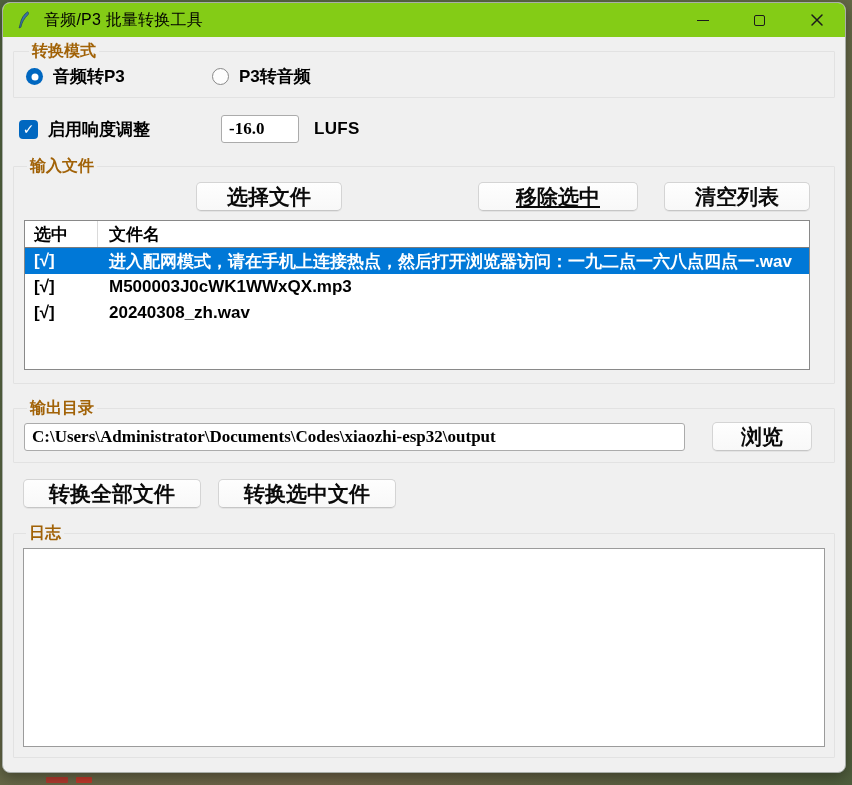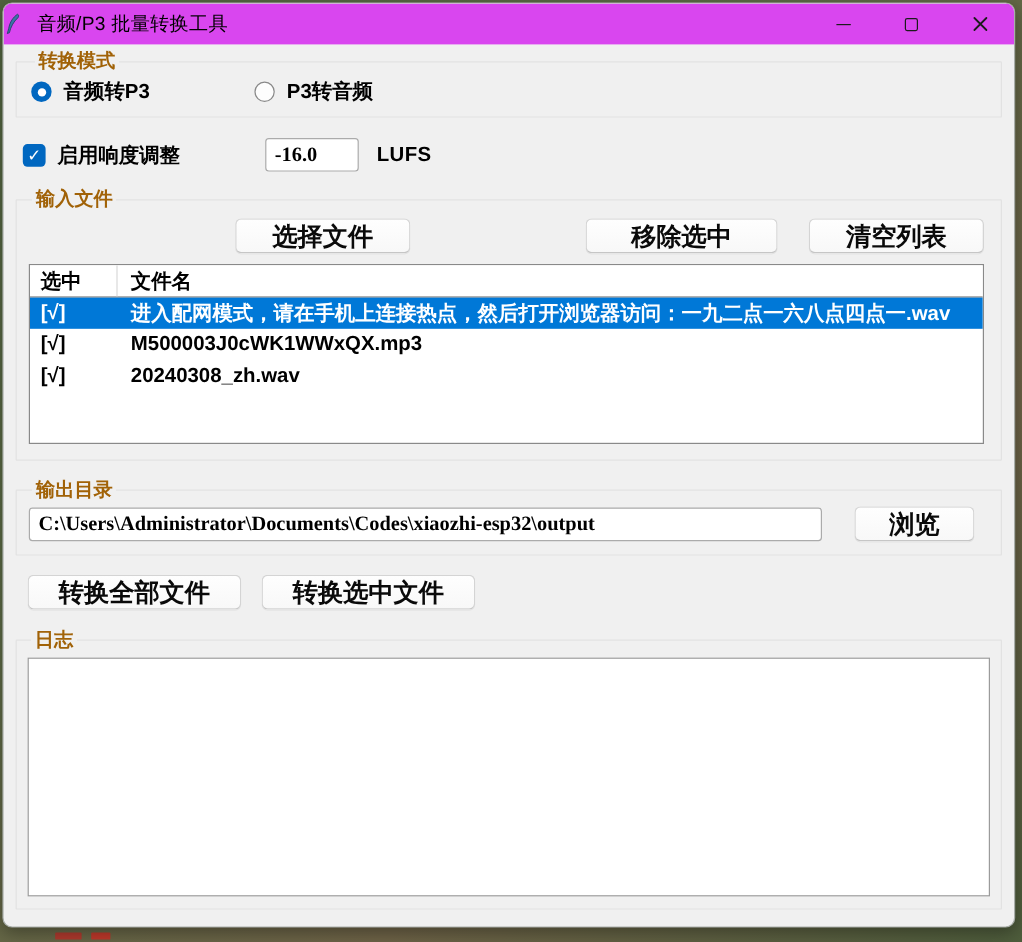--- a/index.html
+++ b/index.html
@@ -23,22 +23,23 @@
     background: #f0f0f0;
     border: 1px solid #a9aea9;
     border-radius: 8px;
     overflow: hidden;
     box-shadow: 0 4px 14px rgba(0,0,0,0.35);
     display: flex; flex-direction: column;
   }
   
   .titlebar {
     height: 34px; flex: none;
-    background: #d946ef;
+    background: #84cc16;
     display: flex; align-items: center;
+    padding-left: 13px;
   }
   .app-icon { width: 17px; height: 18px; margin-right: 11px; flex: none; }
   .titlebar .title { font-size: 16px; font-weight: 500; letter-spacing: 0.2px; }
   .win-controls { margin-left: auto; display: flex; height: 100%; }
   .win-btn { width: 57px; height: 100%; display: flex; align-items: center; justify-content: center; cursor: default; }
   .glyph-min { width: 12px; border-top: 1.6px solid #1b1b1b; display: block; }
   .glyph-max { width: 11px; height: 11px; border: 1.6px solid #1b1b1b; border-radius: 2px; display: block; }
   
   .content { flex: 1; display: flex; flex-direction: column; overflow: hidden; }
   fieldset.group {
@@ -91,25 +92,25 @@
     border-bottom-color: #c6c6c6;
     border-radius: 5px;
     font-family: "Liberation Sans", "DejaVu Sans", sans-serif;
     font-size: 21px; font-weight: 700;
     color: #0a0a0a;
     height: 29px;
     box-shadow: 0 1px 0 rgba(0,0,0,0.05);
     cursor: default;
   }
   
-  .input-group { margin-top: 12px !important; padding: 3px 14px 13px 10px; }
+  .input-group { margin-top: 12px !important; padding: 3px 24px 13px 10px; }
   .file-btn-row { display: flex; margin-top: 2px; }
   .btn-select { margin-left: 172px; width: 146px; }
   .file-btn-row .spacer { flex: 1; }
-  .btn-remove { width: 160px; }
+  .btn-remove { width: 160px; text-decoration: underline; }
   .btn-clear  { width: 146px; margin-left: 26px; }
   .filetable {
     margin-top: 9px; height: 150px;
     border: 1px solid #898989;
     background: #fff;
     display: flex; flex-direction: column;
     overflow: hidden;
   }
   .thead { display: flex; height: 27px; flex: none; align-items: stretch; border-bottom: 1px solid #7c7c7c; font-weight: 700; background: #fff; }
   .th-check { width: 73px; padding-left: 9px; display: flex; align-items: center; border-right: 1px solid #dadada; }

